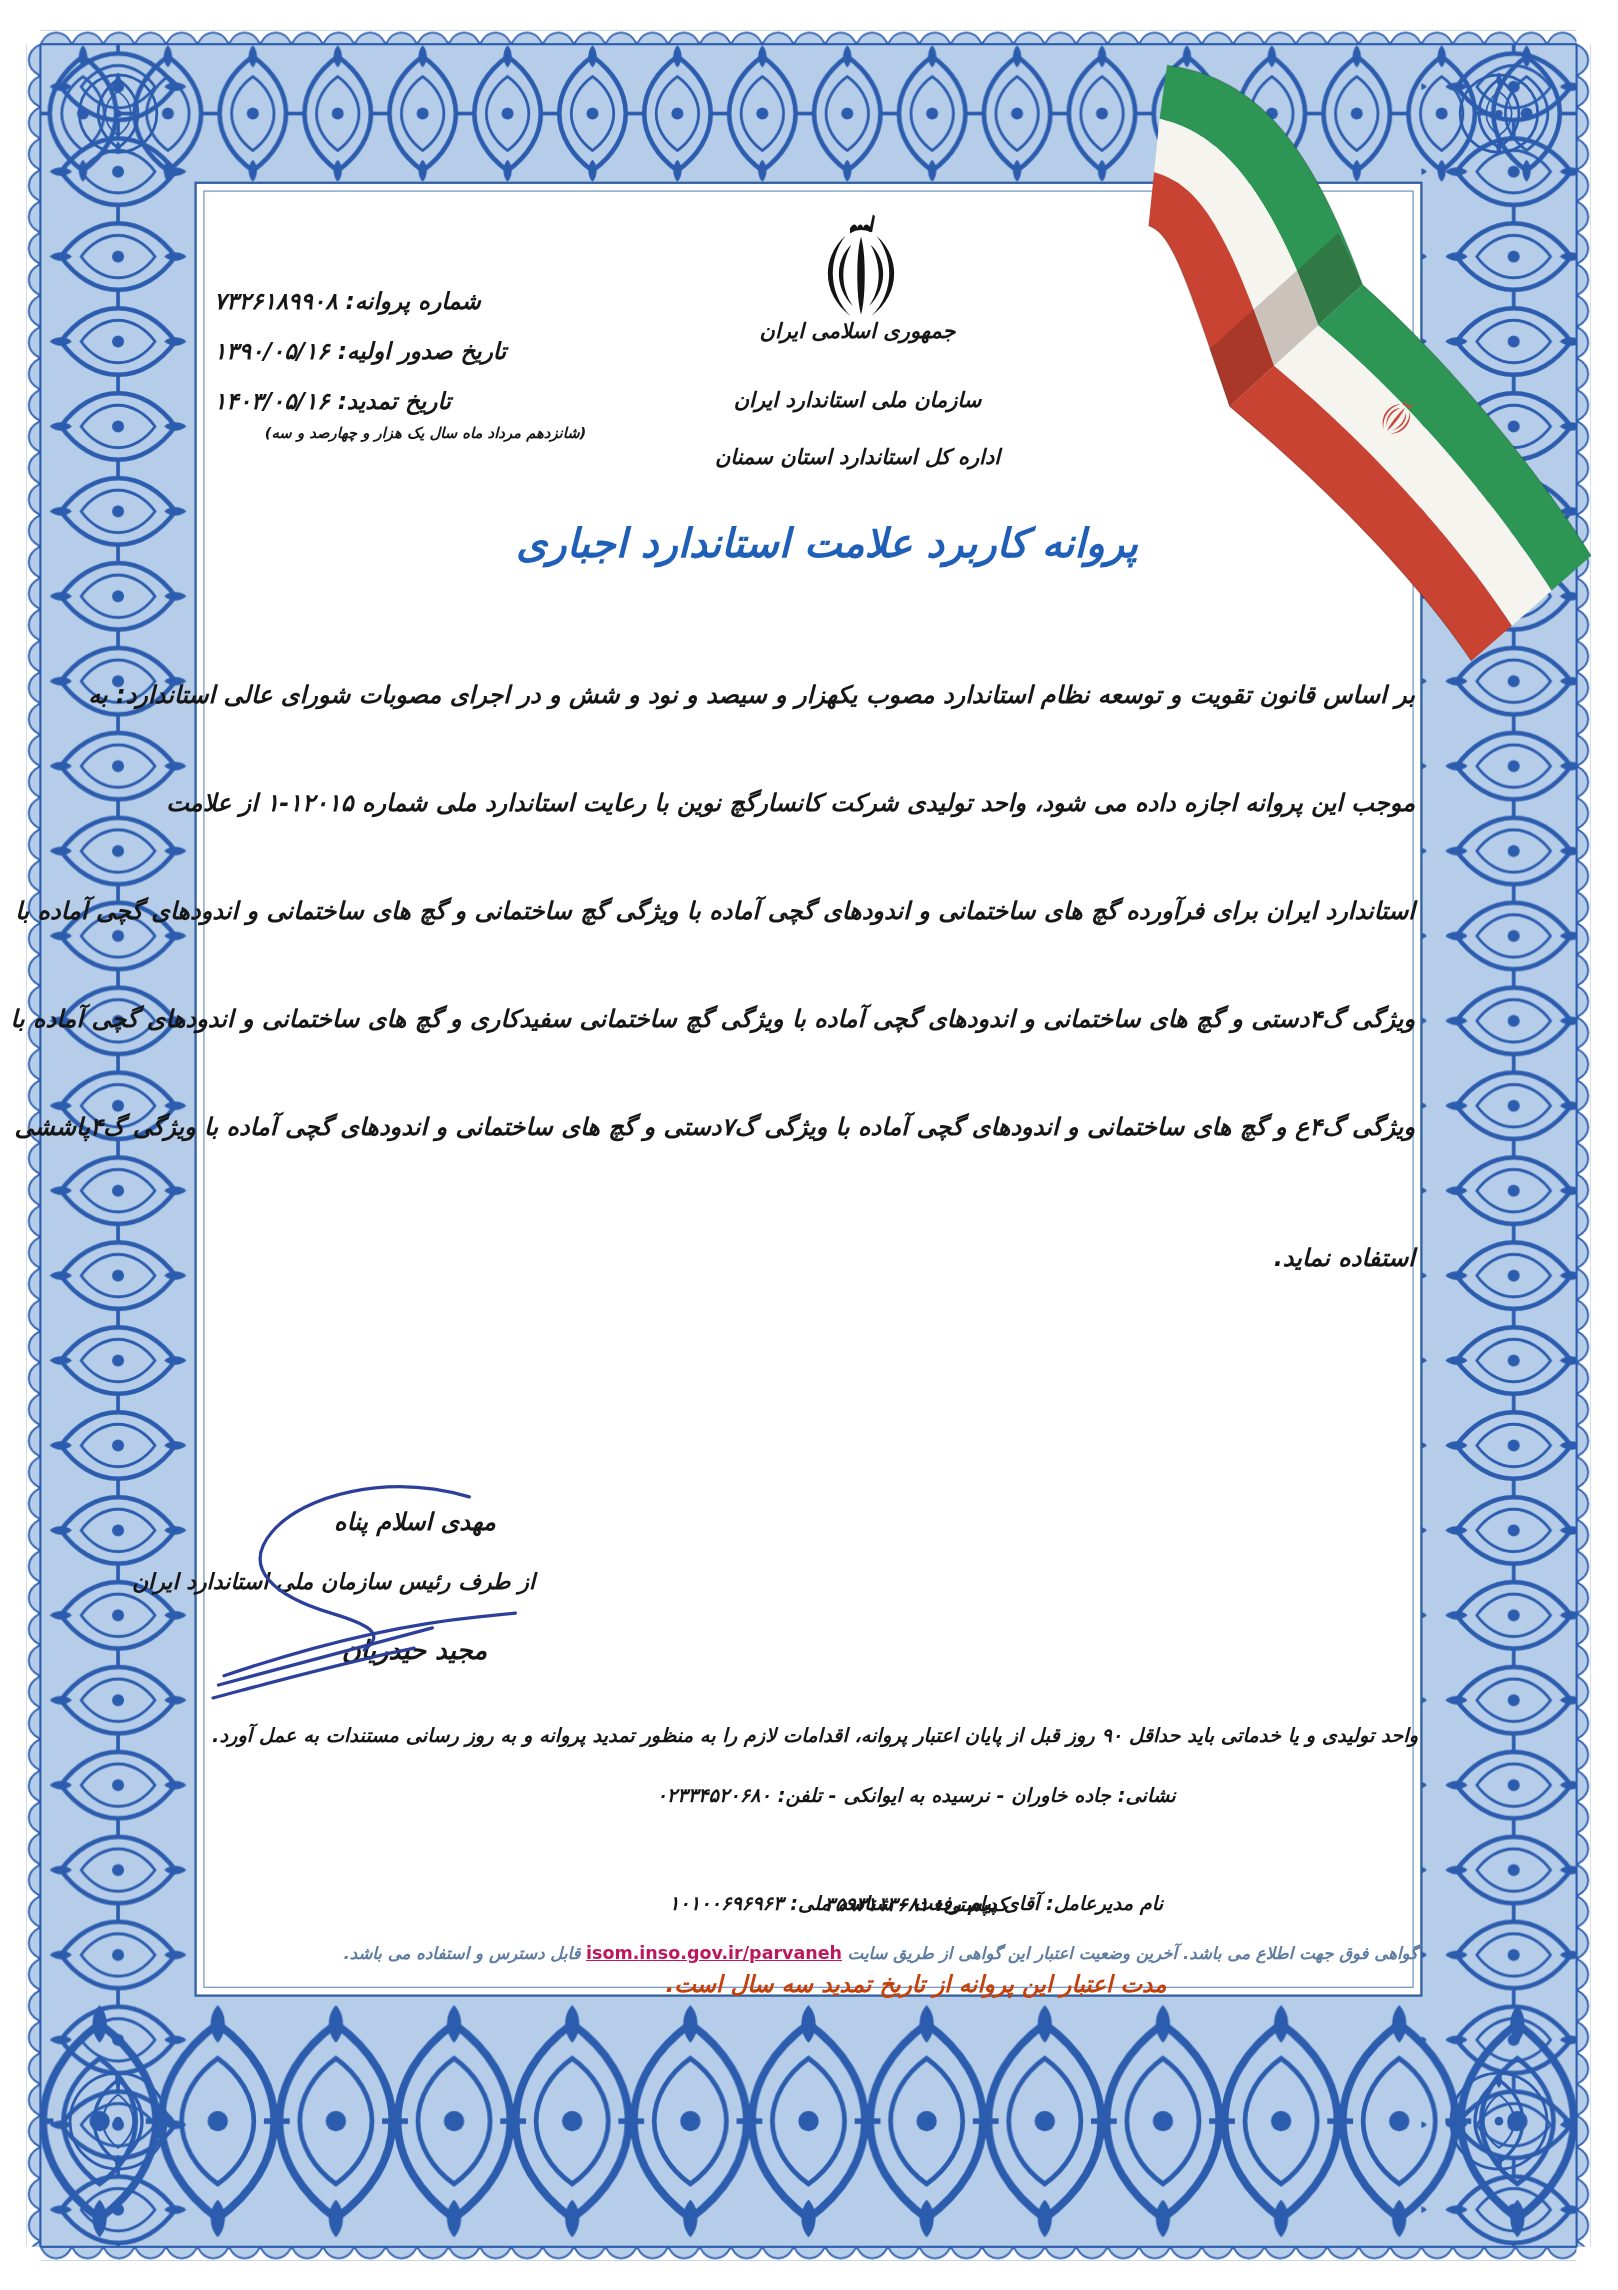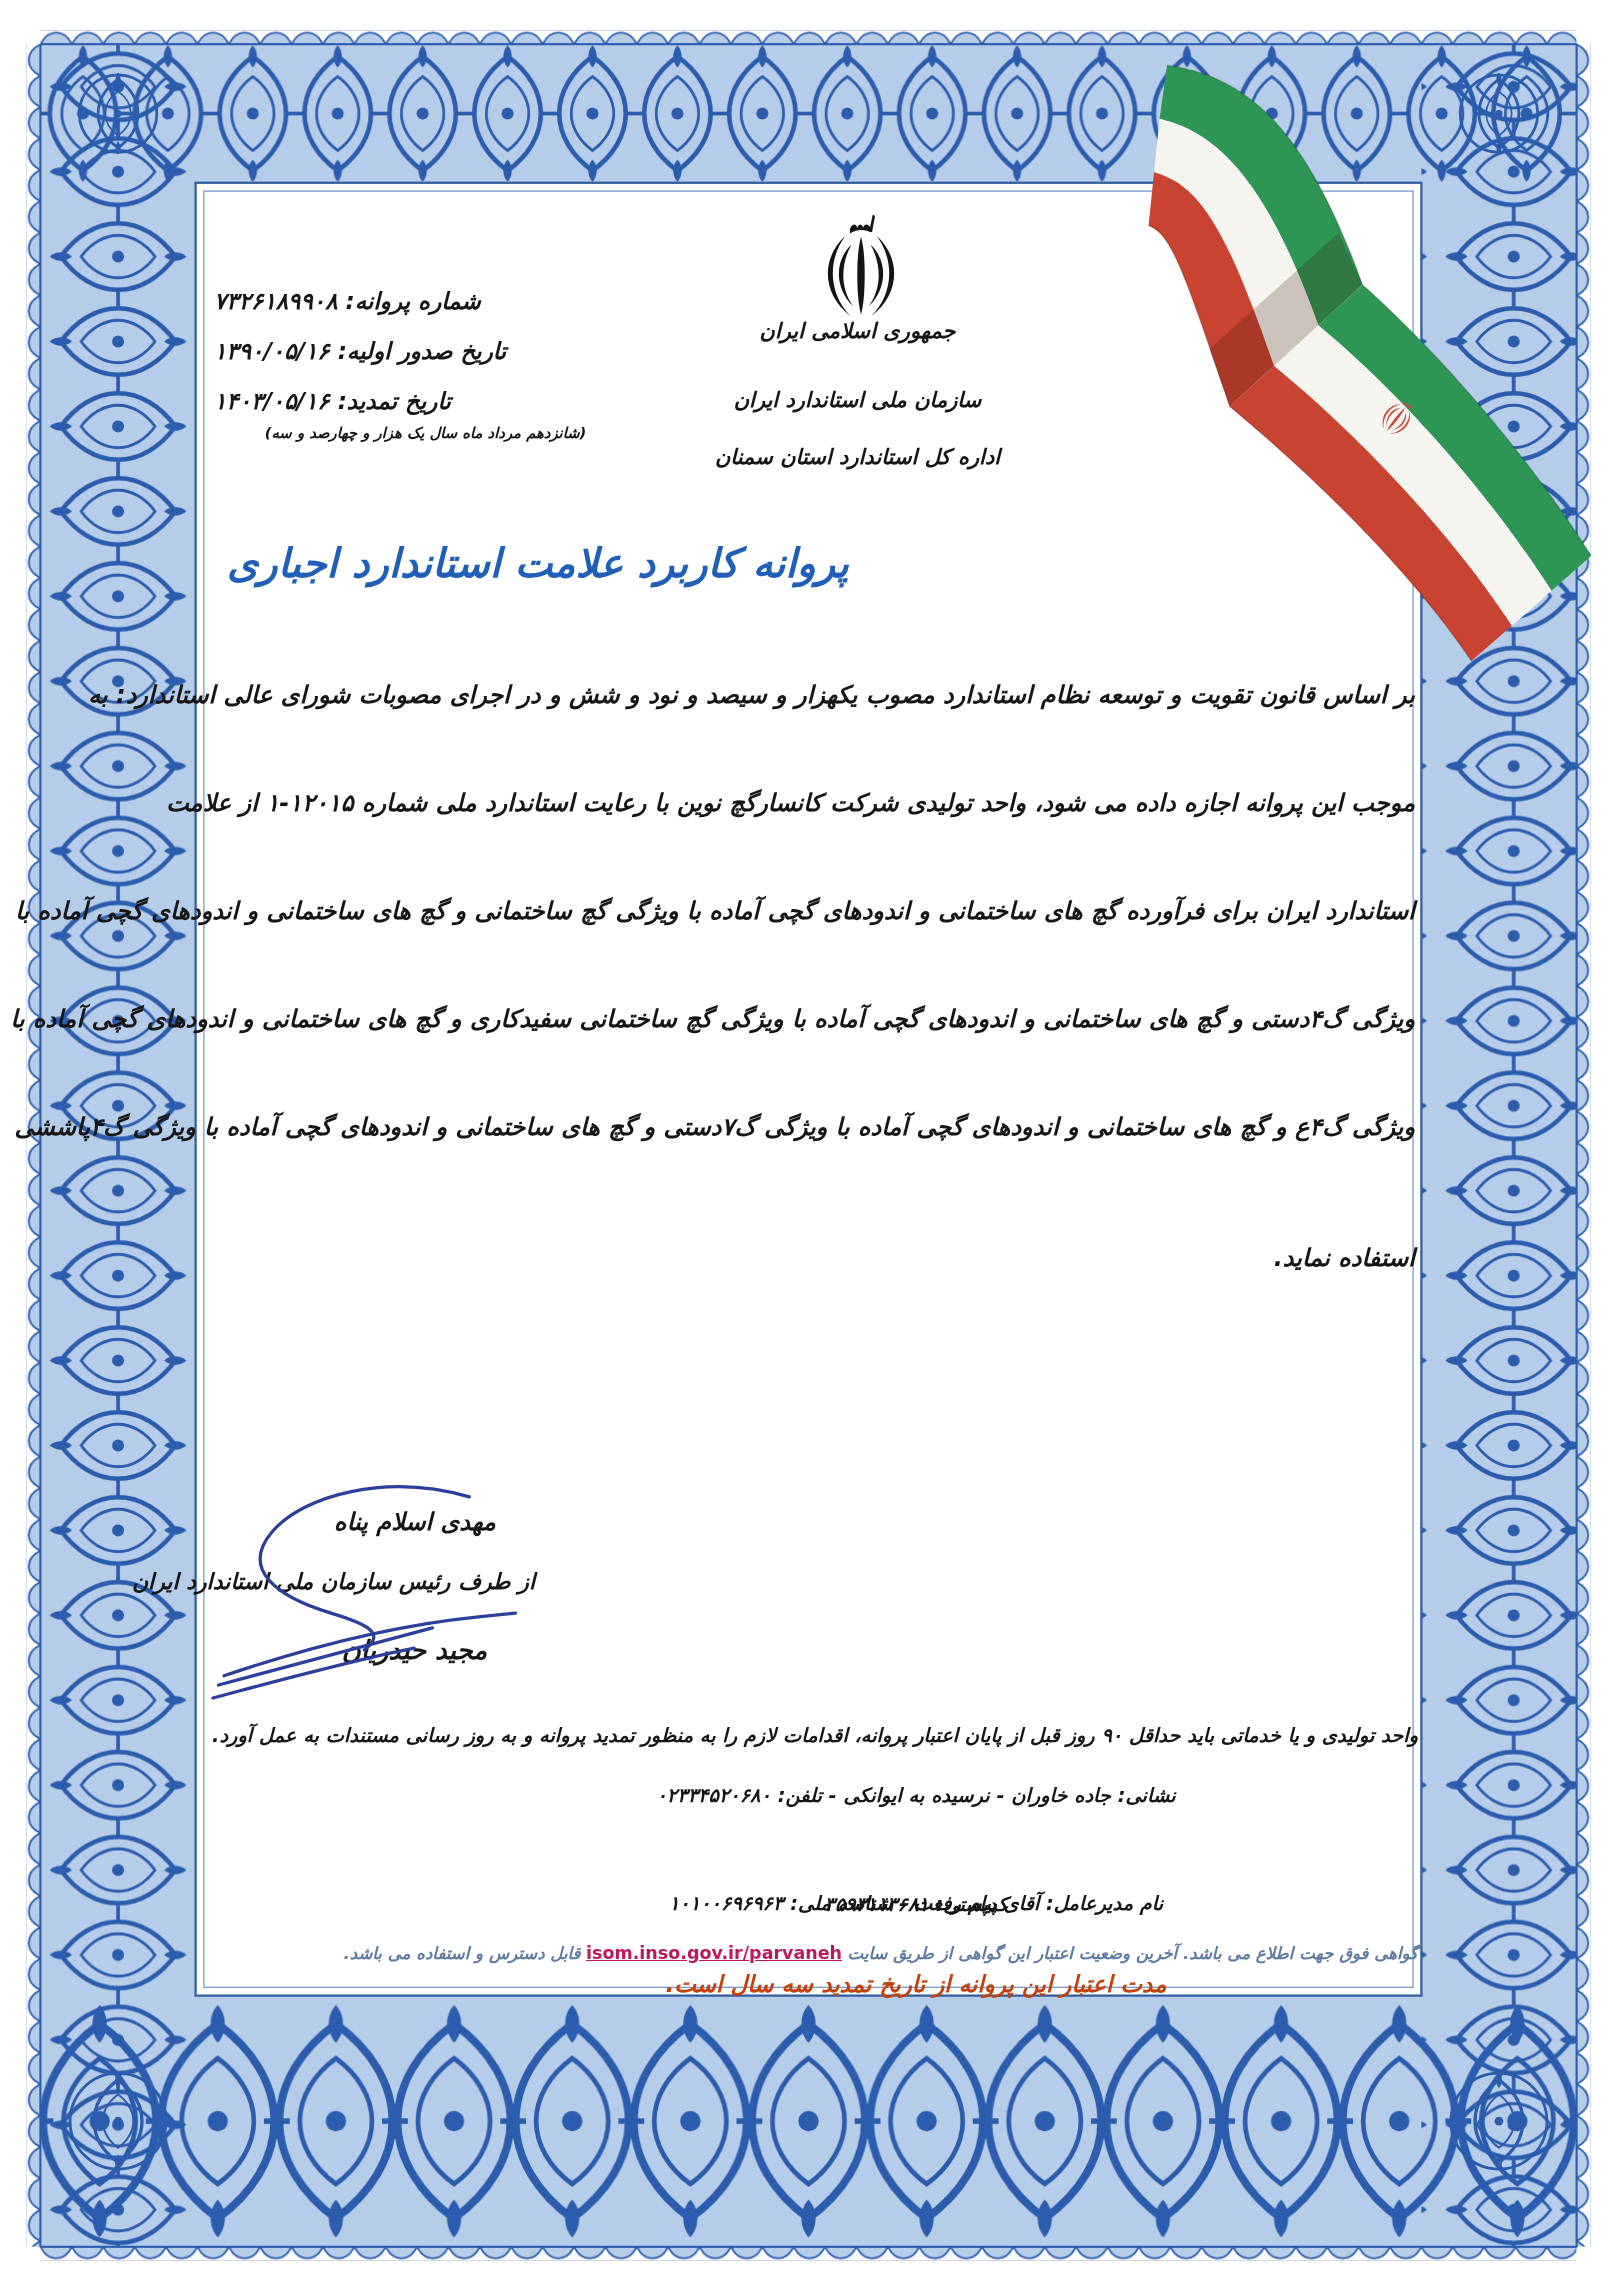--- a/index.html
+++ b/index.html
@@ -12,21 +12,21 @@
   
   .meta-block{left:215px;top:260px;width:423px;}
   .meta-line{position:absolute;right:0;left:0;text-align:left;direction:rtl;
     font-size:23px;font-weight:bold;font-style:italic;white-space:nowrap;margin-top:28px;}
   .meta-line.small{font-size:14.8px;font-weight:bold;text-align:center;}
   
   .org-block{left:678px;top:0;width:369px;}
   .org-line{position:absolute;left:0;right:8px;text-align:center;font-weight:bold;
     font-style:italic;font-size:21px;white-space:nowrap;}
   
-  .title-line{left:228px;top:540px;width:1200px;text-align:left;
+  .title-line{left:228px;top:520px;width:1200px;text-align:center;
     font-size:40px;font-weight:bold;font-style:italic;color:#1f5fb8;white-space:nowrap;}
   
   .body-line{left:210px;width:1206px;font-size:24px;font-style:italic;font-weight:bold;
     text-align:justify;text-align-last:justify;direction:rtl;white-space:nowrap;}
   .body-line.last{text-align:right;text-align-last:right;}
   
   .sig-name-top{left:305px;top:1508px;width:222px;text-align:center;font-size:24px;font-weight:bold;font-style:italic;white-space:nowrap;}
   .sig-behalf{left:222px;top:1569px;width:314px;text-align:center;font-size:22px;font-weight:bold;font-style:italic;white-space:nowrap;}
   .sig-name-bottom{left:314px;top:1635px;width:203px;text-align:center;font-size:26px;font-weight:bold;font-style:italic;white-space:nowrap;}
   

